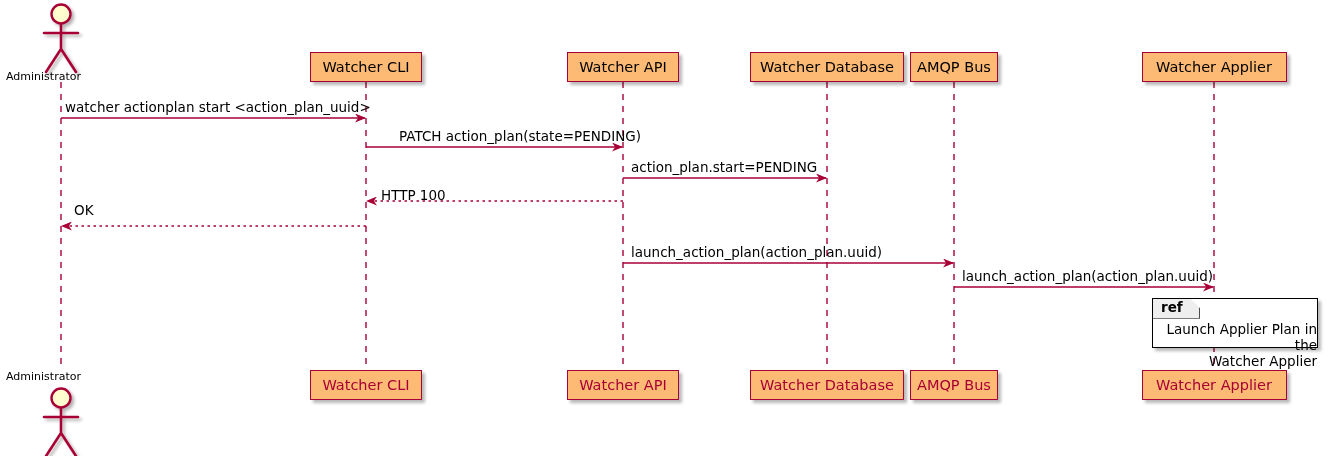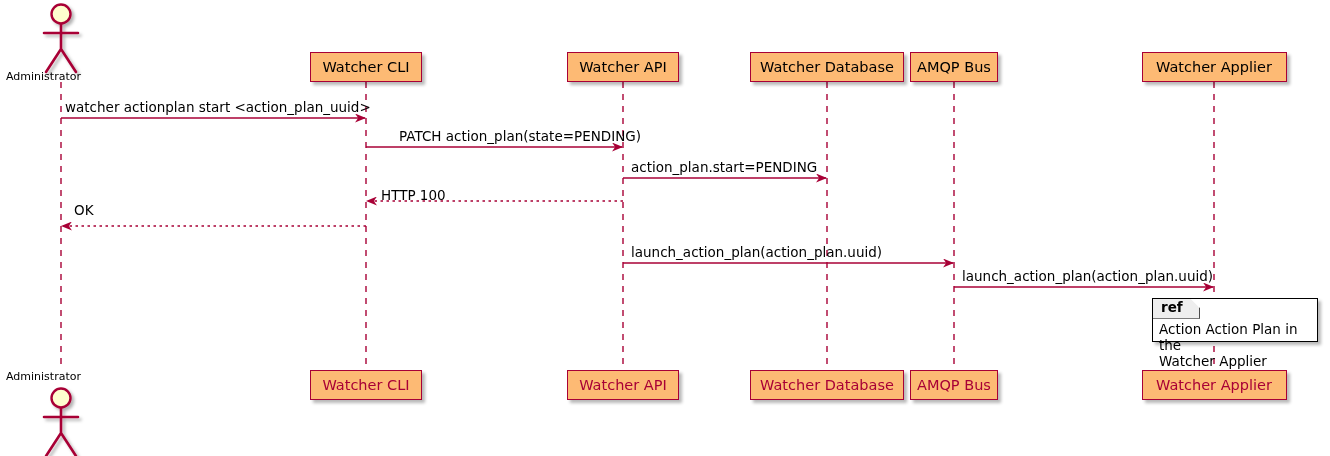--- a/index.html
+++ b/index.html
@@ -157,19 +157,19 @@
   <div id="msg-labels">
       <div class="msg" style="left: 65px; top: 101px; text-align: center;">watcher actionplan start &lt;action_plan_uuid&gt;</div>
       <div class="msg" style="left: 374px; top: 130px; margin-left: 25px;">PATCH action_plan(state=PENDING)</div>
       <div class="msg" style="left: 631px; top: 161px;">action_plan.start=PENDING</div>
       <div class="msg" style="left: 381px; top: 189px;">HTTP 100</div>
       <div class="msg" style="left: 74px; top: 204px;">OK</div>
       <div class="msg" style="left: 631px; top: 246px;">launch_action_plan(action_plan.uuid)</div>
       <div class="msg" style="left: 962px; top: 270px;">launch_action_plan(action_plan.uuid)</div>
     </div>
 
-  <div class="ref-box" id="ref-box" style="left: 1152px; top: 298px; width: 166px; height: 44px;">
+  <div class="ref-box" id="ref-box" style="left: 1152px; top: 298px; width: 166px; height: 50px; text-align: right;">
     <div class="ref-tab">ref</div>
-    <div class="ref-text" id="ref-text" style="left: 6px; top: 22px;">Action Action Plan in the
+    <div class="ref-text" id="ref-text" style="left: 6px; top: 22px;">Launch Applier Plan in the
 Watcher Applier</div>
   </div>
 
 </div>
 
 </body></html>

